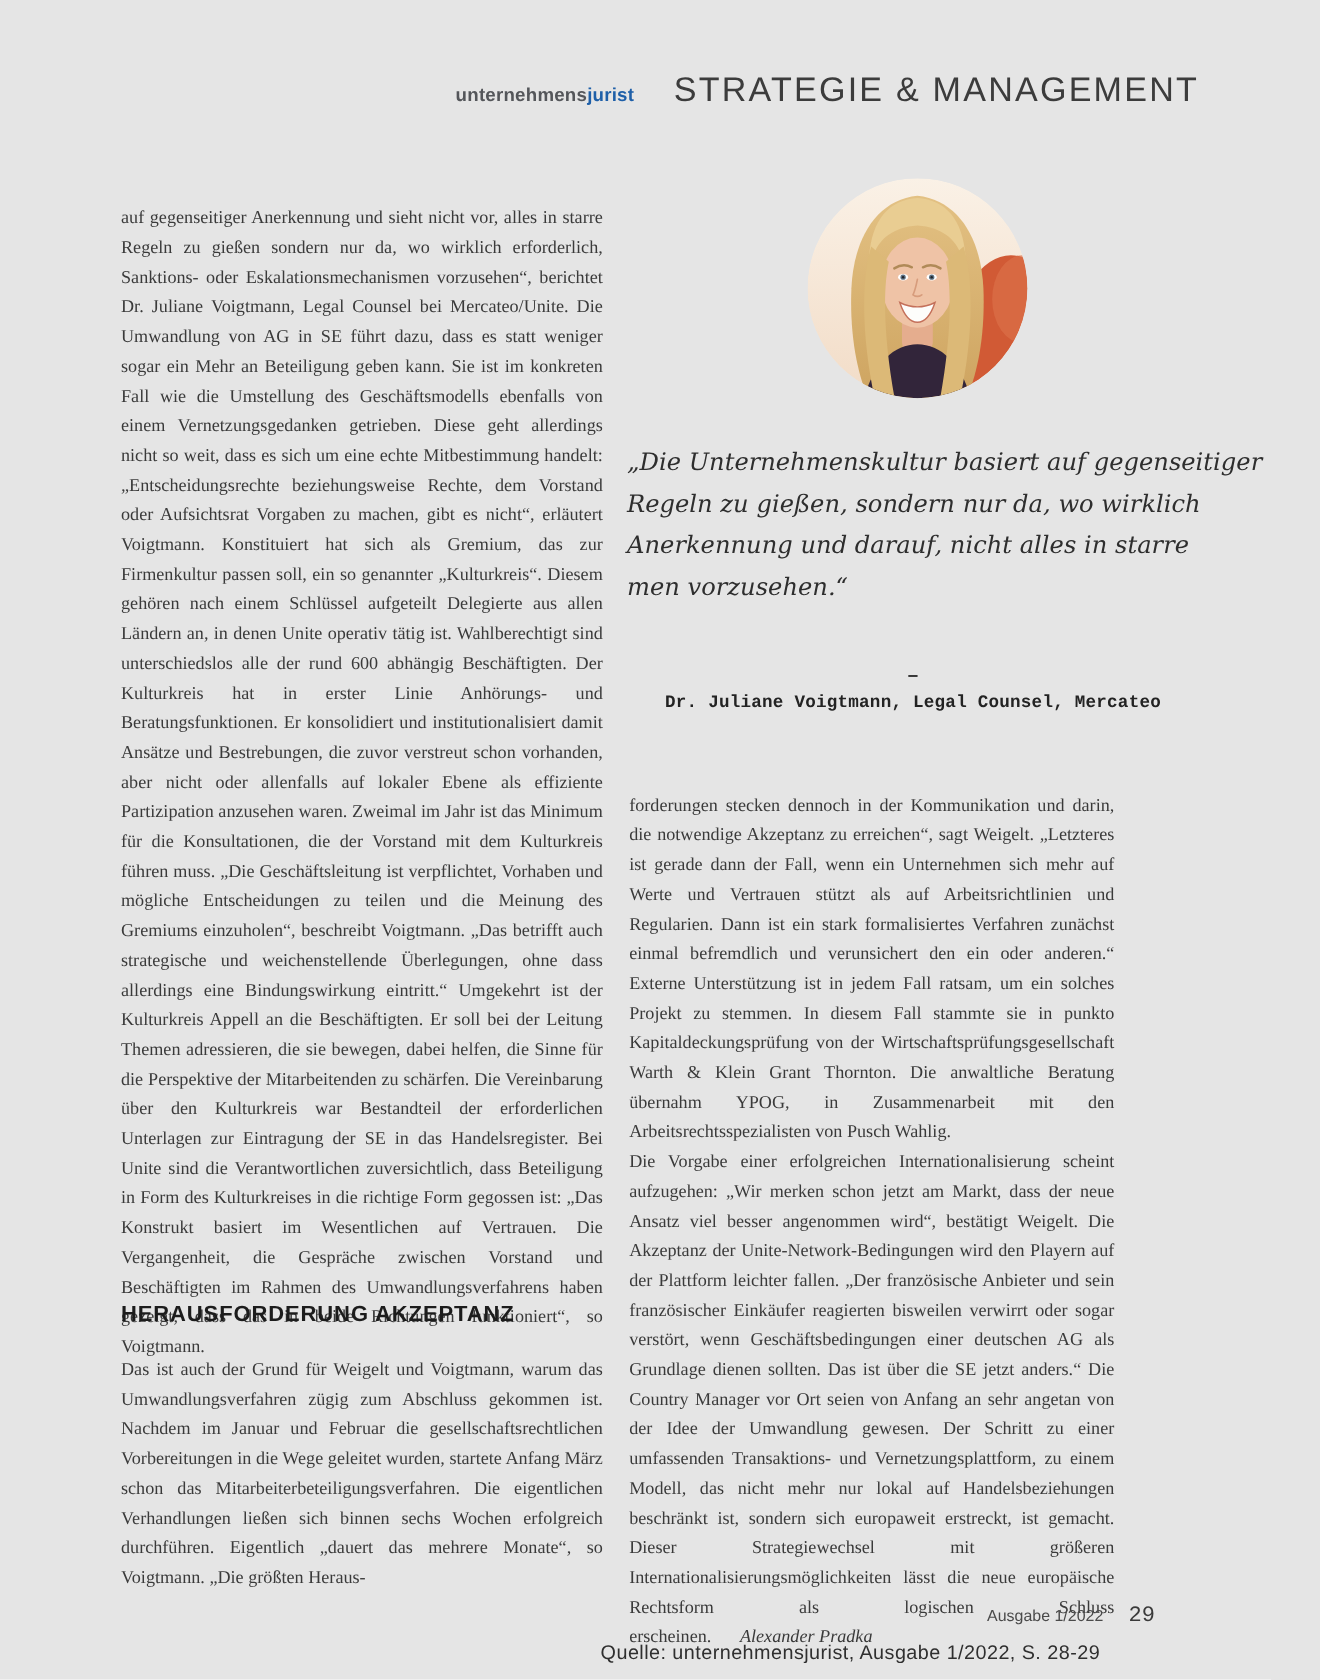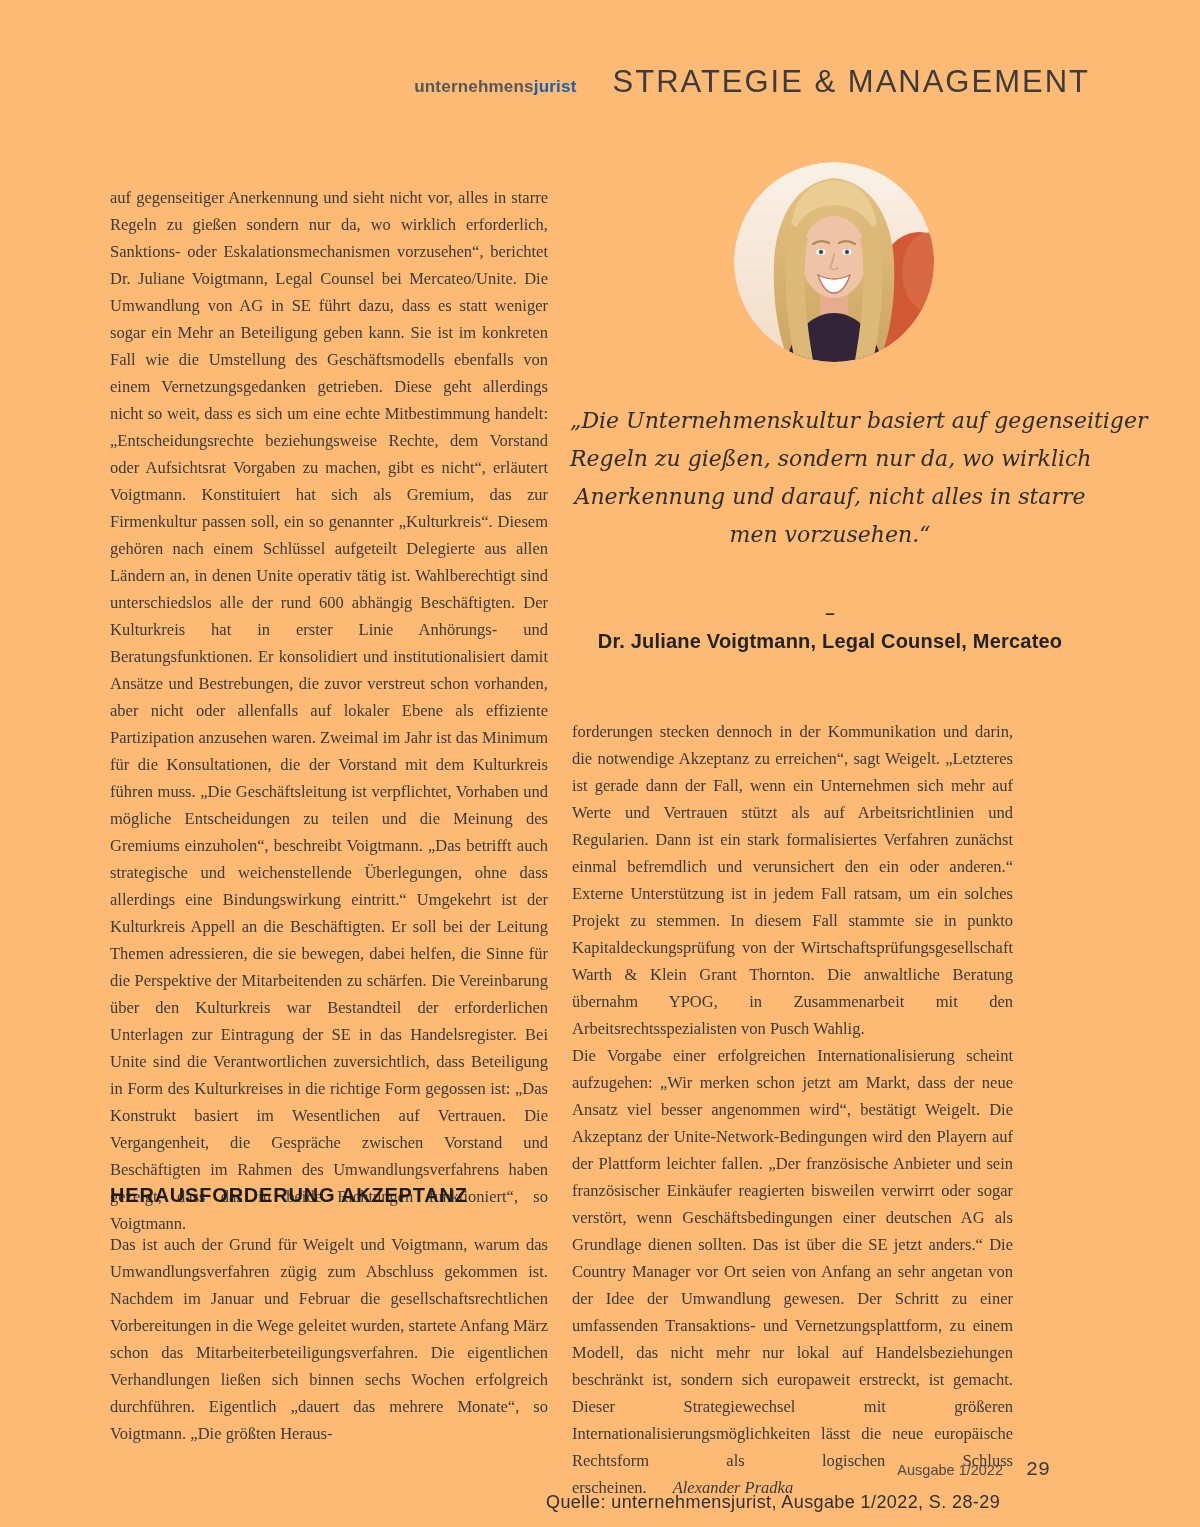--- a/index.html
+++ b/index.html
@@ -1,49 +1,49 @@
 <!DOCTYPE html>
 <html lang="de"><head>
 <meta charset="utf-8">
 <style>
   html,body{margin:0;padding:0;background:#ffffff;}
   .page{
-    position:relative;width:1200px;height:1527px;background:#fdba74;
+    position:relative;width:1200px;height:1527px;background:#e5e5e5;
     overflow:hidden;font-family:"Liberation Serif",serif;color:#3a3a3a;
   }
   
   .header{
     position:absolute;top:64px;right:110px;display:flex;align-items:baseline;gap:12px;
     font-family:"Liberation Sans",sans-serif;white-space:nowrap;
   }
   .brand{font-size:17px;font-weight:bold;letter-spacing:.2px;}
   .brand .gray{color:#54565a;}
   .brand .blue{color:#1e5fa8;}
   .section-title{
     font-size:31px;font-weight:normal;letter-spacing:2px;color:#3c3c3c;margin-left:24px;
   }
   
   .portrait{
     position:absolute;left:734px;top:162px;width:200px;height:200px;border-radius:50%;
     overflow:hidden;
   }
   
   .pull-quote{
-    position:absolute;left:570px;top:402px;width:520px;text-align:center;
+    position:absolute;left:570px;top:402px;width:520px;
     font-family:"DejaVu Serif","Liberation Serif",serif;font-style:italic;
     font-size:22px;line-height:38px;color:#2e2e2e;
   }
   .pull-quote .q-line{white-space:nowrap;}
   .quote-dash{
     position:absolute;left:570px;top:604px;width:520px;text-align:center;
     font-family:"Liberation Sans",sans-serif;font-weight:bold;font-size:17px;color:#2b2b2b;
   }
   .quote-attribution{
     position:absolute;left:570px;top:630px;width:520px;text-align:center;
-    font-family:Liberation Sans, sans-serif;font-weight:bold;font-size:20px;color:#232323;
+    font-family:Liberation Mono, monospace;font-weight:bold;font-size:16px;color:#232323;
     letter-spacing:.2px;
   }
   
   .bodytext{
     font-size:16.5px;line-height:27px;text-align:justify;color:#3a3a3a;
     hyphens:auto;-webkit-hyphens:auto;
   }
   .bodytext p{margin:0;}
   .col-left-p1{position:absolute;left:110px;top:184px;width:438px;}
   .section-heading{

